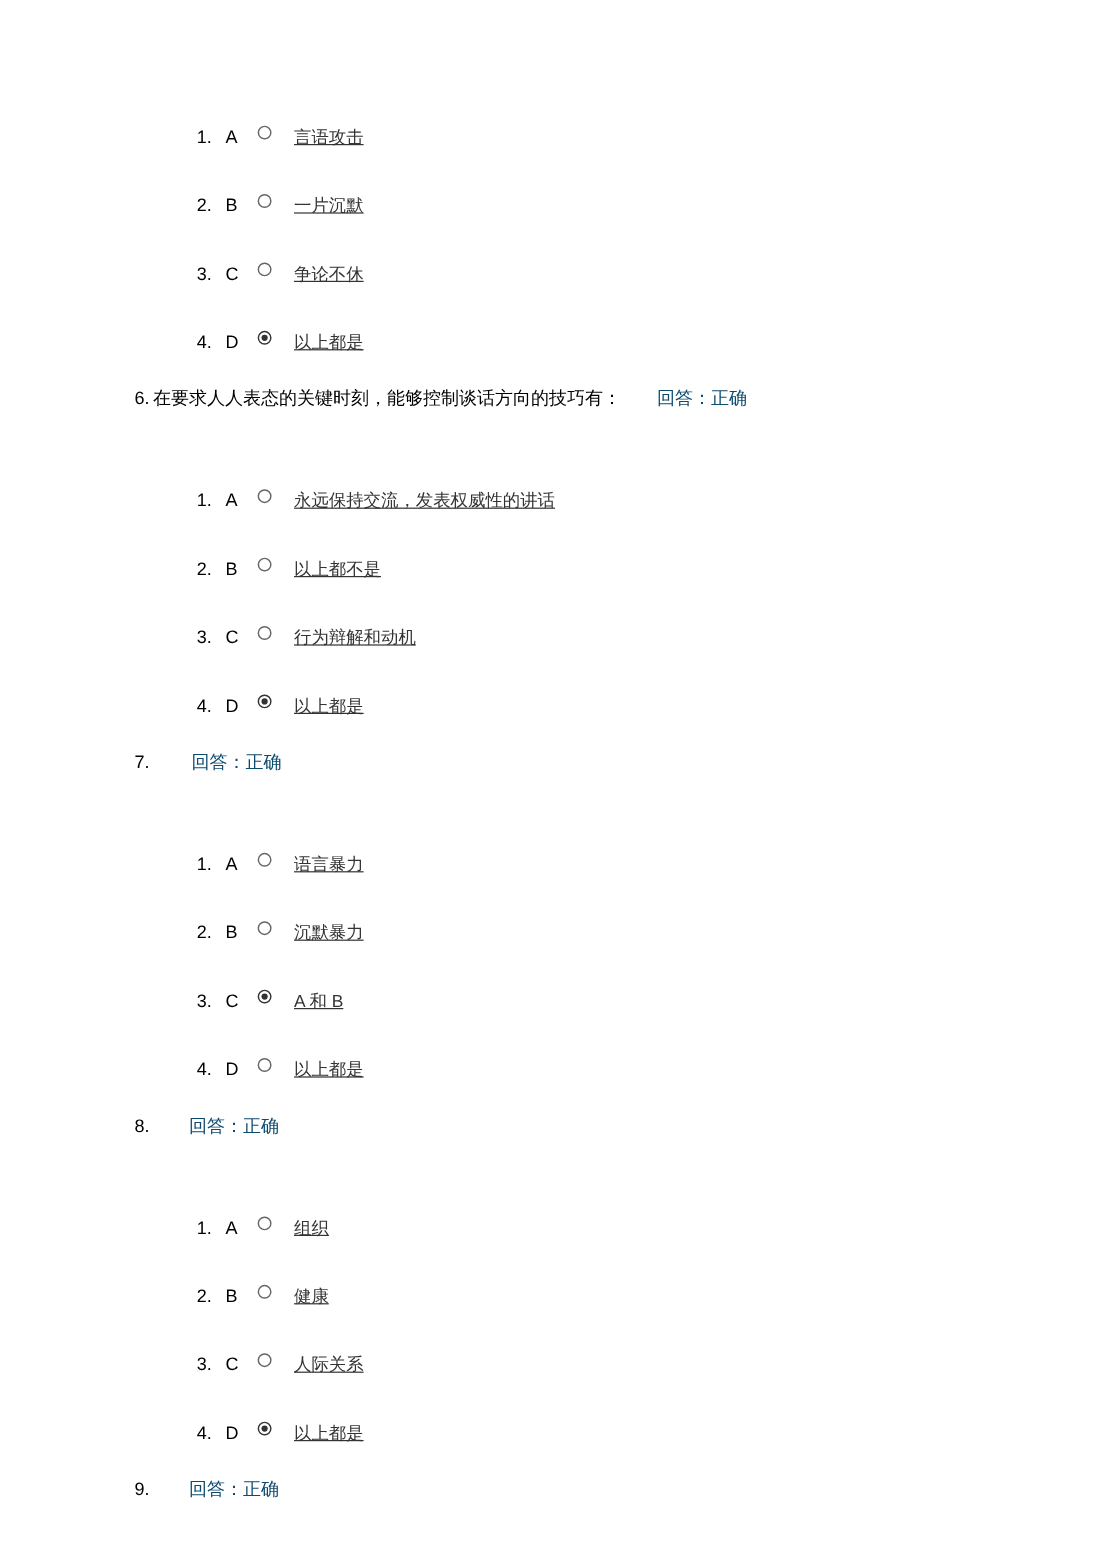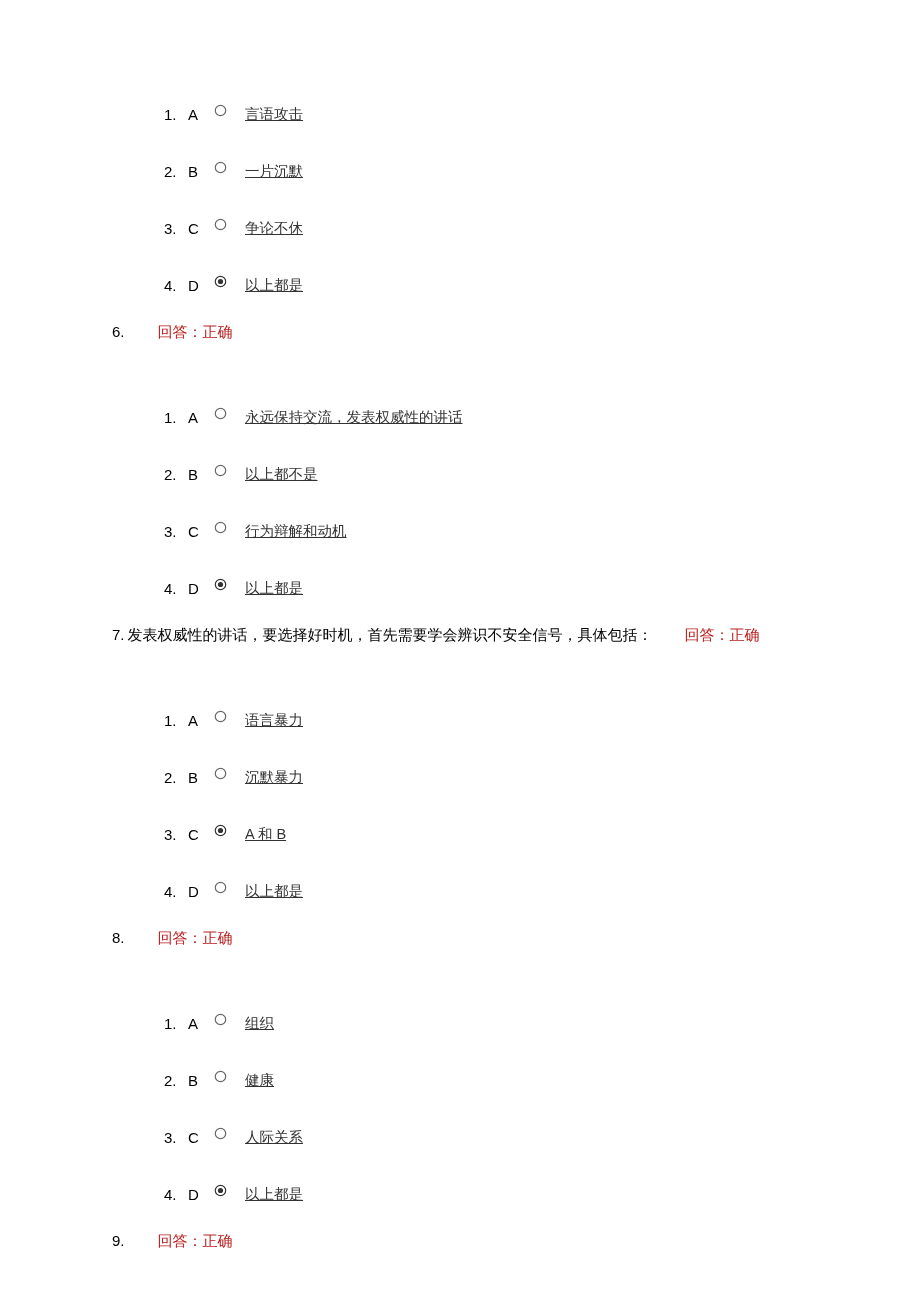--- a/index.html
+++ b/index.html
@@ -62,21 +62,21 @@
       margin-left: 0px;
     }
     .q-num {
       font-size: 15px;
       margin-right: 3px;
     }
     .q-text {
       font-size: 15px;
     }
     .feedback {
-      color: #b91c1c;
+      color: #0c4a6e;
       font-size: 15px;
       margin-left: 30px;
     }
     .feedback.wide {
       margin-left: 32px;
     }
   </style>
 </head>
 <body>
 
@@ -119,20 +119,21 @@
           <circle cx="6.5" cy="6.5" r="5.2" fill="none" stroke="#333" stroke-width="1.2"></circle>
           <circle cx="6.5" cy="6.5" r="2.6" fill="#333"></circle>
         </svg>
       </span>
     <span class="option-text">以上都是</span>
   </div>
 </div>
 
 <div class="question-line">
   <span class="q-num">6.</span>
+  <span class="q-text">在要求人人表态的关键时刻，能够控制谈话方向的技巧有：</span>
   <span class="feedback">回答：正确</span>
 </div>
 <div>
   <div class="option-line">
     <span class="option-number">1.</span>
     <span class="option-letter">A</span>
     <span class="radio-icon">
         <svg viewBox="0 0 13 13">
           <circle cx="6.5" cy="6.5" r="5.2" fill="none" stroke="#666" stroke-width="1.2"></circle>
         </svg>
@@ -167,21 +168,20 @@
           <circle cx="6.5" cy="6.5" r="5.2" fill="none" stroke="#333" stroke-width="1.2"></circle>
           <circle cx="6.5" cy="6.5" r="2.6" fill="#333"></circle>
         </svg>
       </span>
     <span class="option-text">以上都是</span>
   </div>
 </div>
 
 <div class="question-line">
   <span class="q-num">7.</span>
-  <span class="q-text"> 发表权威性的讲话，要选择好时机，首先需要学会辨识不安全信号，具体包括：</span>
   <span class="feedback wide">回答：正确</span>
 </div>
 <div>
   <div class="option-line">
     <span class="option-number">1.</span>
     <span class="option-letter">A</span>
     <span class="radio-icon">
         <svg viewBox="0 0 13 13">
           <circle cx="6.5" cy="6.5" r="5.2" fill="none" stroke="#666" stroke-width="1.2"></circle>
         </svg>

